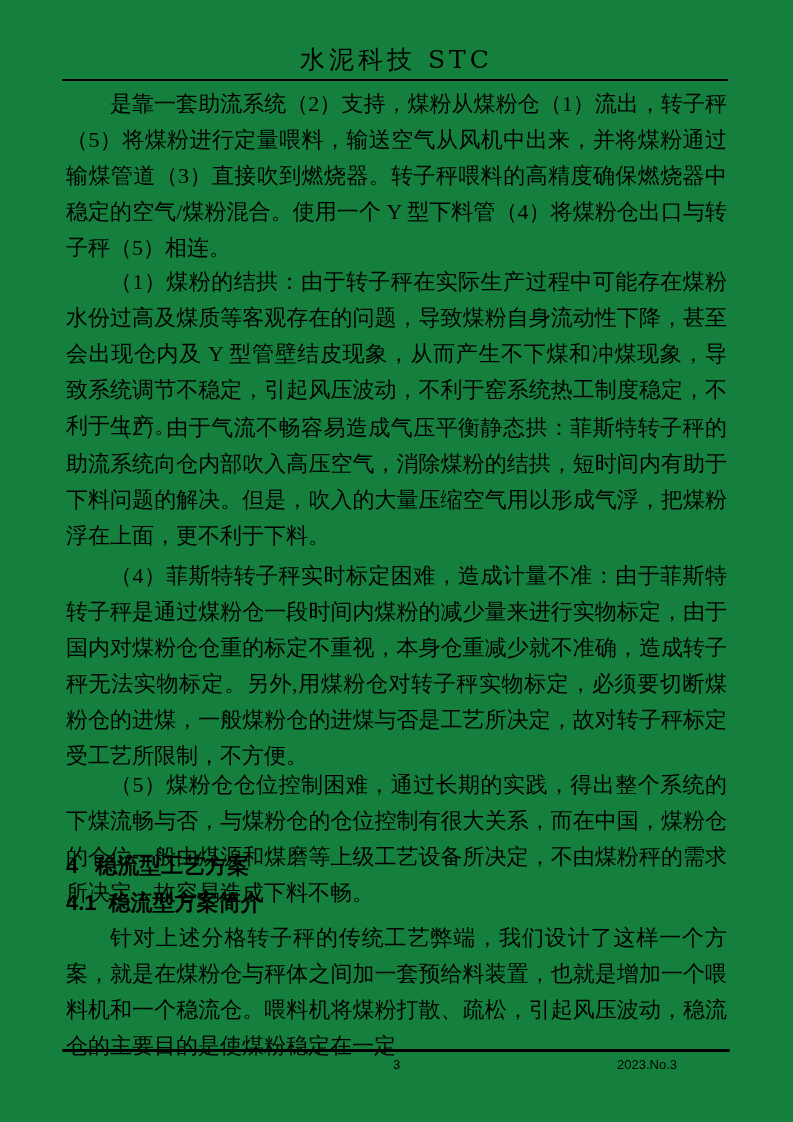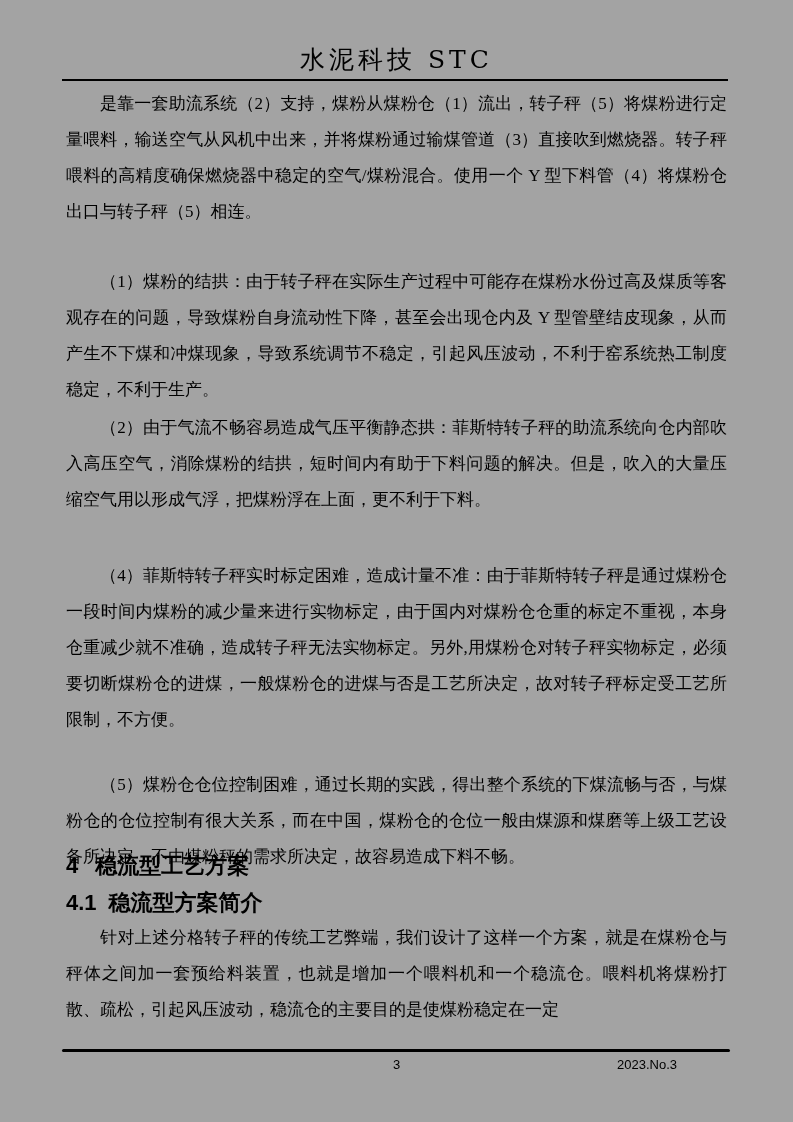--- a/index.html
+++ b/index.html
@@ -5,21 +5,21 @@
   html, body {
     margin: 0;
     padding: 0;
     background: #888;
   }
   .page {
     position: relative;
     width: 793px;
     height: 1122px;
     margin: 0 auto;
-    background: #a3a3a3;
+    background: #15803d;
     color: #000000;
     font-family: "Liberation Serif", serif;
     overflow: hidden;
   }
   .doc-title {
     position: absolute;
     top: 45px;
     left: 0;
     width: 100%;
     text-align: center;
@@ -33,21 +33,21 @@
     top: 79px;
     left: 62px;
     width: 666px;
     height: 2px;
     background: #000000;
   }
   .para {
     position: absolute;
     left: 66px;
     width: 661px;
-    font-size: 17px;
+    font-size: 22px;
     line-height: 36px;
     text-align: justify;
     text-indent: 2em;
     margin: 0;
   }
   .heading {
     position: absolute;
     left: 66px;
     width: 661px;
     font-family: "Liberation Sans", sans-serif;

